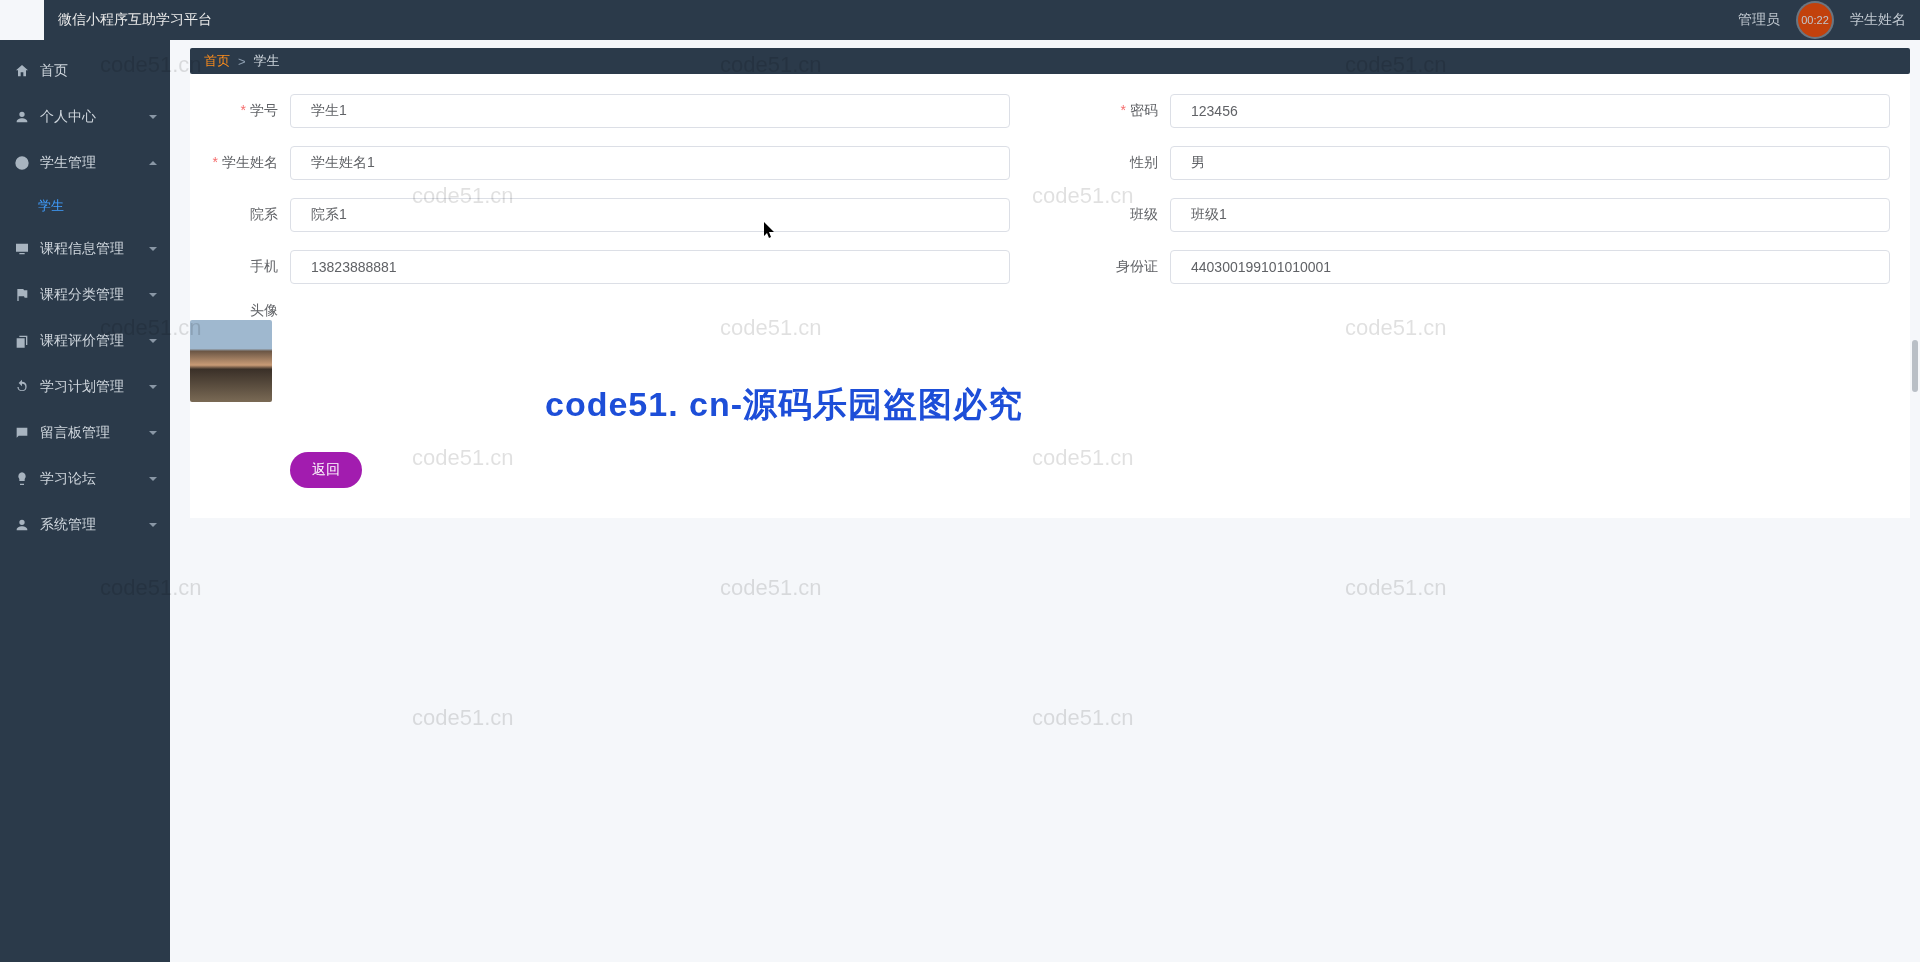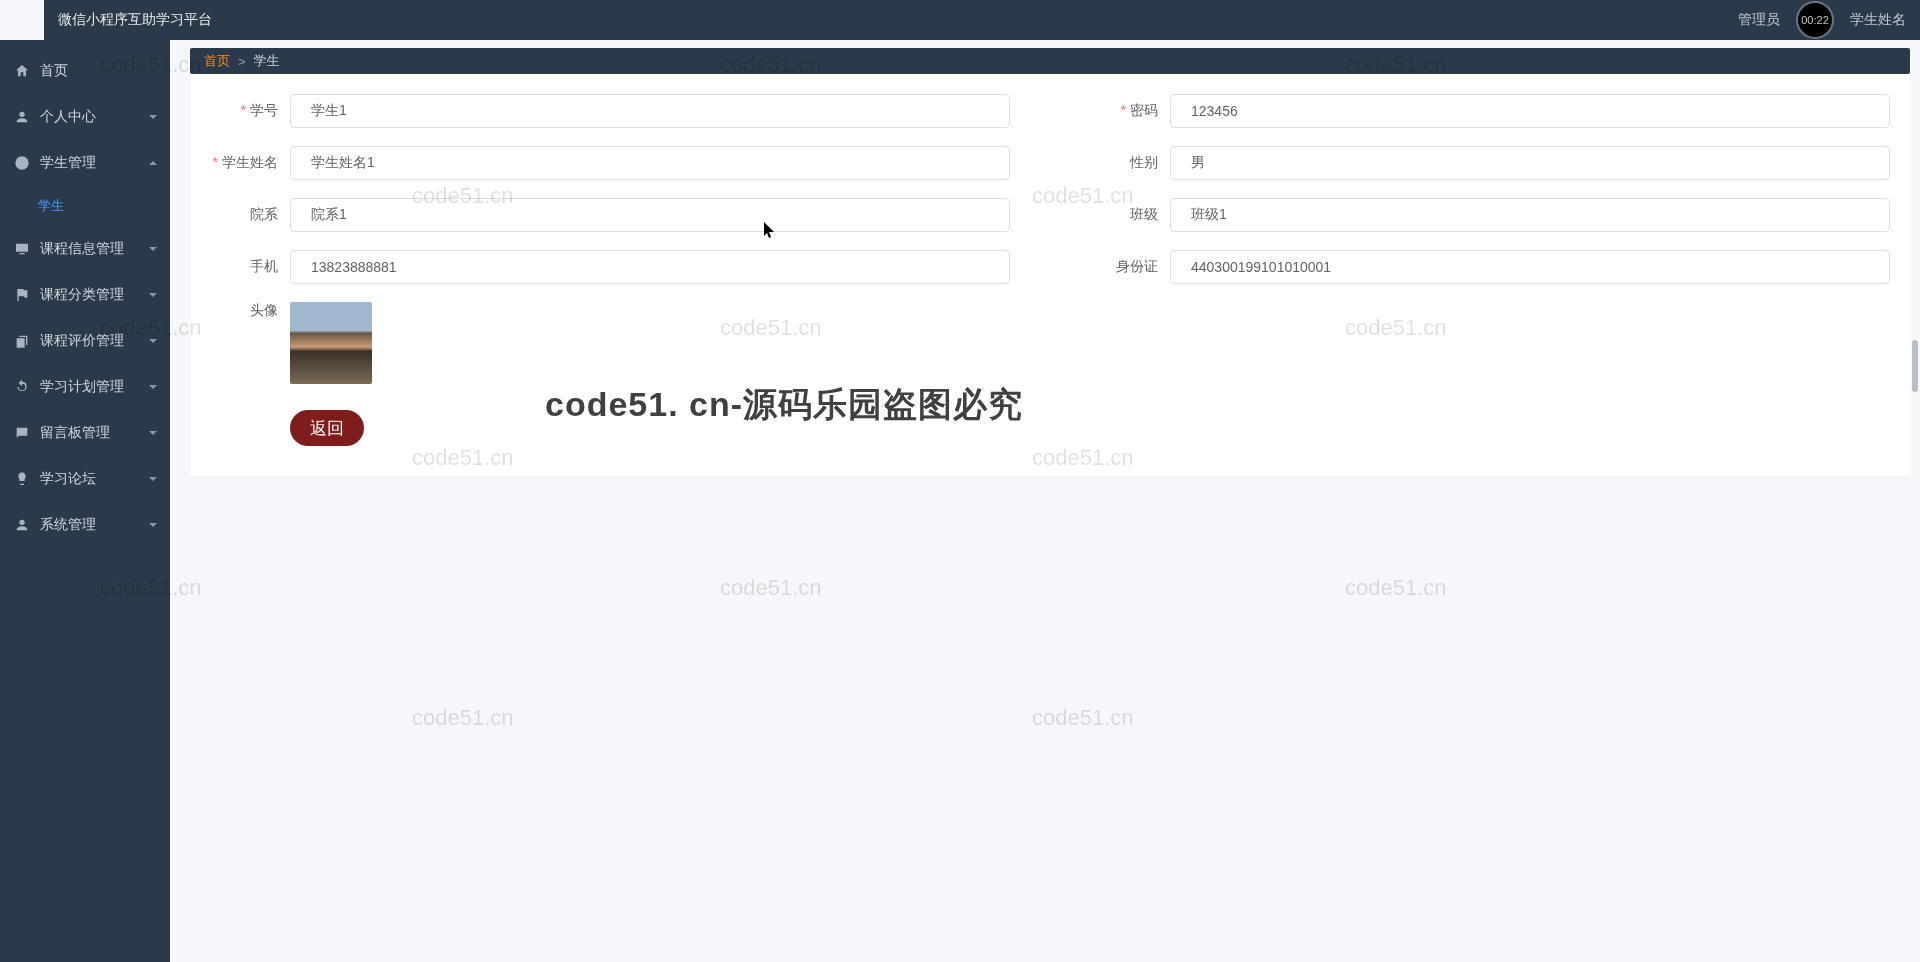--- a/index.html
+++ b/index.html
@@ -8,21 +8,21 @@
 
   .header {
     height: 40px; background: #2b3a4a; color: #ccc; display: flex; align-items: center;
     justify-content: space-between; padding: 0 14px; font-size: 14px; margin-left: 44px;
   }
   .header .left { color: #eaeaea; font-weight: 500; }
   .header .right { display: flex; align-items: center; gap: 18px; }
   .header .right span { cursor: pointer; color: #c0c8d0; }
   .header .badge {
     display:inline-flex; align-items:center; justify-content:center;
-    width:34px; height:34px; border-radius:50%; background:#000000; color:#fff; font-size:11px;
+    width:34px; height:34px; border-radius:50%; background:#c2410c; color:#fff; font-size:11px;
     box-shadow:0 0 0 2px rgba(255,255,255,0.3);
   }
 
   .body { flex:1; display:flex; min-height:0; }
 
   .sidebar {
     width:170px; background:#2b3a4a; color:#b0b9c4; overflow-y:auto;
     padding-top:8px; font-size:14px;
   }
   .menu-item {
@@ -44,47 +44,47 @@
     background:#2b3a4a; height:26px; display:flex; align-items:center; padding:0 14px;
     border-radius:2px; font-size:13px;
   }
   .breadcrumb-bar .home-link { color:#ff8d1a; cursor:pointer; }
   .breadcrumb-bar .sep { color:#8fa0b2; margin:0 8px; }
   .breadcrumb-bar .current { color:#cfd6dd; }
 
   .form-card { background:#fff; margin-top:0; padding:20px 20px 30px 0; }
   .form-grid { display:grid; grid-template-columns: 1fr 1fr; gap:18px 60px; }
   .form-row { display:flex; align-items:center; }
-  .form-row.full { grid-column:1 / span 2; align-items:flex-start; }
+  .form-row.full { grid-column:1 / span 2; align-items:flex-start;flex-direction:column; }
   .form-label {
     width:100px; text-align:right; font-size:14px; color:#606266; flex-shrink:0; padding-right:12px;
   }
   .form-label .req { color:#f56c6c; margin-right:4px; }
   .form-input {
     flex:1; height:34px; border:1px solid #dcdfe6; border-radius:4px; padding:0 20px;
     font-size:14px; color:#606266; background:#fff;
   }
   .avatar-box { width:82px; height:82px; background:#ccc; border-radius:2px; overflow:hidden; }
   .avatar-box .fake-img {
     width:100%; height:100%;
     background: linear-gradient(to bottom,#9fb8cf 0%, #9fb8cf 35%, #6b5645 38%, #c89b76 55%, #3a3028 60%, #7a6a55 100%);
   }
   .btn-row { grid-column:1 / span 2; padding-left:100px; margin-top:8px; }
   .btn-back {
     display:inline-flex; align-items:center; justify-content:center;
     min-width:72px; height:36px; padding:0 20px; border:none; border-radius:18px;
-    background:#7f1d1d; color:#fff; font-size:17px; cursor:pointer;
+    background:#a21caf; color:#fff; font-size:14px; cursor:pointer;margin-top:24px;
   }
 
   .watermark {
     position:fixed; pointer-events:none; color:rgba(0,0,0,0.12); font-size:22px;
     font-family: Arial, sans-serif;
   }
   .watermark-red {
-    position:fixed; pointer-events:none; color:#404040; font-size:34px; font-weight:700;
+    position:fixed; pointer-events:none; color:#1d4ed8; font-size:34px; font-weight:700;
     letter-spacing:1px;
   }
   .cursor-fake { position:fixed; width:12px; height:18px; pointer-events:none; }
   .cursor-fake svg { width:12px; height:18px; fill:#000; }
 
   .scroll-indicator { position:fixed; right:2px; top:340px; width:6px; height:52px; background:#b9bfc6; border-radius:3px; }
 </style>
 </head>
 <body>
 

